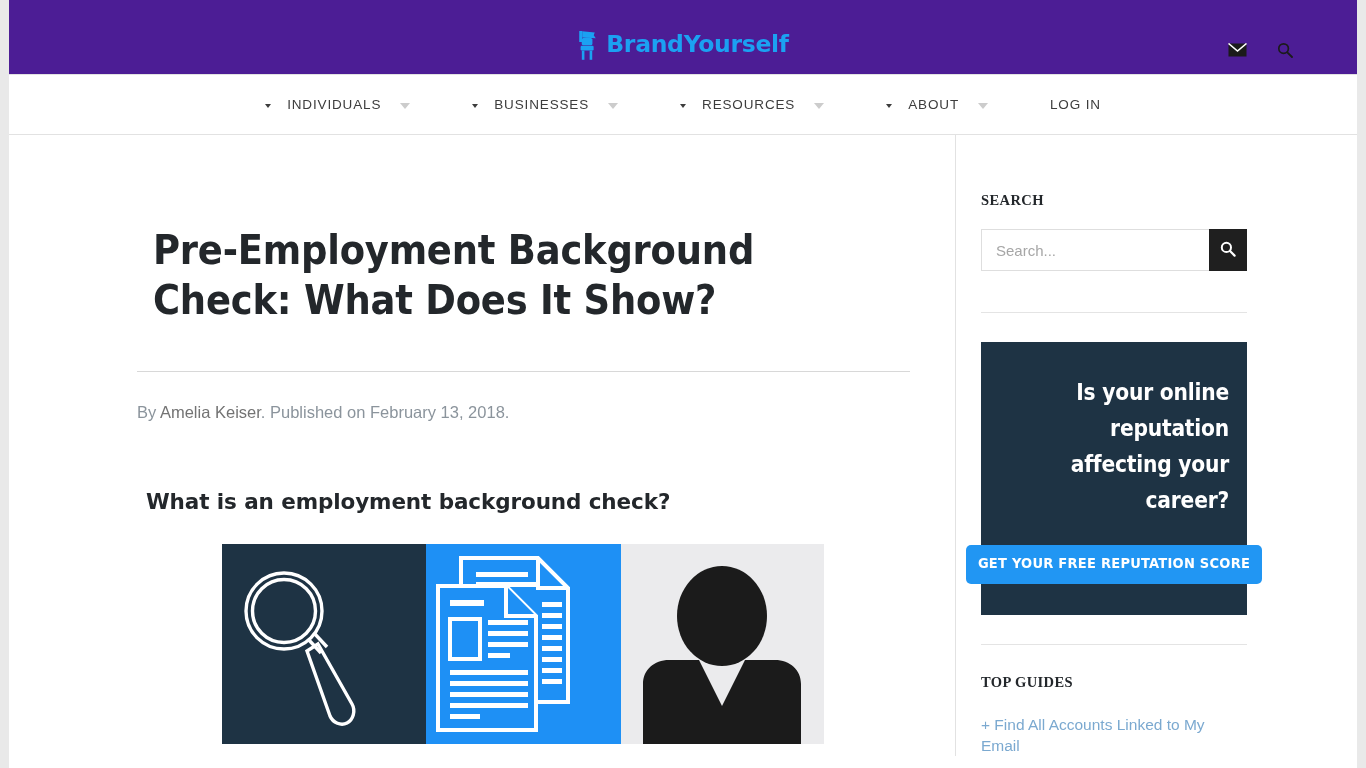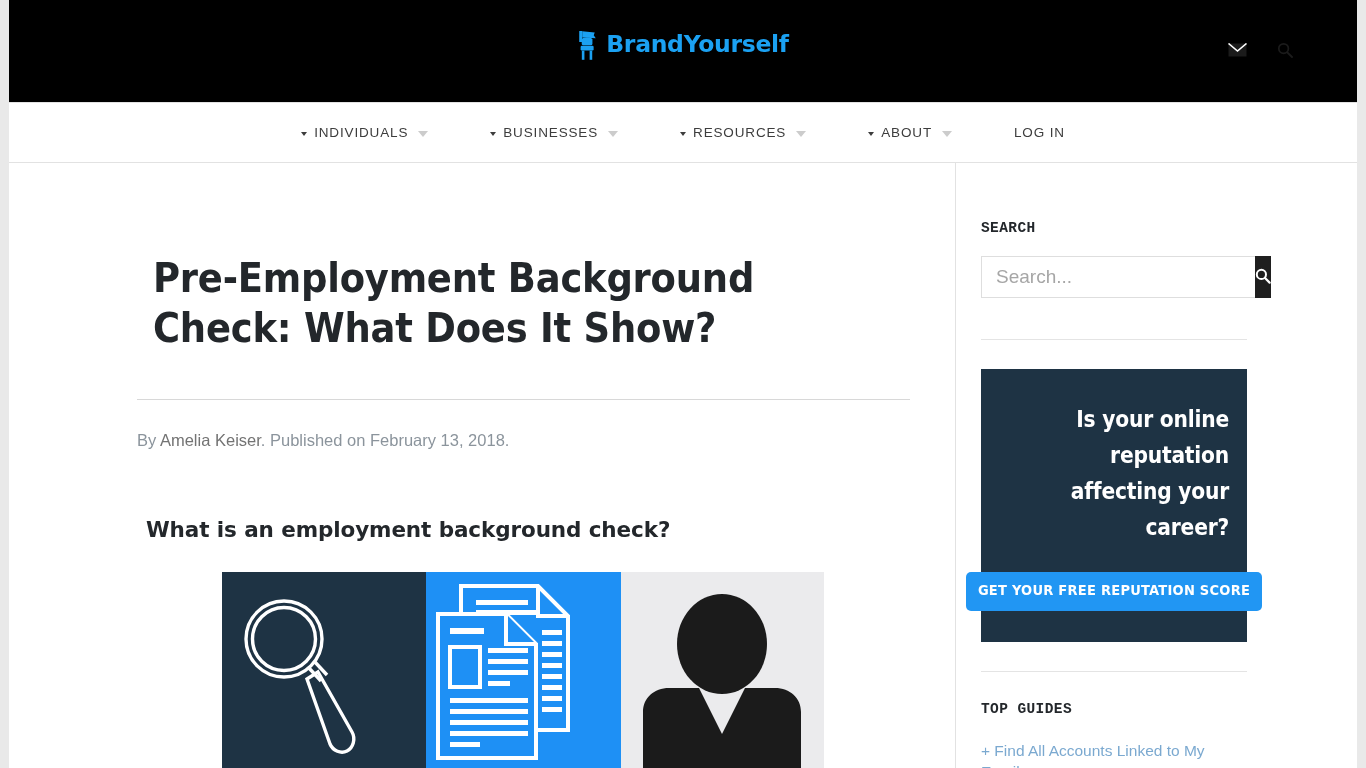--- a/index.html
+++ b/index.html
@@ -25,22 +25,22 @@
     left: 9px;
     top: 0;
     width: 1348px;
     min-height: 768px;
     background: #ffffff;
   }
 
   
   .site-header {
     position: relative;
-    height: 103px;
-    background: #000000;
+    height: 75px;
+    background: #4c1d95;
     border-bottom: 1px solid #e2e2e2;
   }
   .logo-wrap {
     position: absolute;
     left: 50%;
     top: 30px;
     transform: translateX(-50%);
     display: flex;
     align-items: center;
     gap: 7px;
@@ -83,21 +83,21 @@
   }
   .navlist {
     display: flex;
     align-items: center;
     list-style: none;
     margin: 0; padding: 0;
   }
   .navitem {
     display: flex;
     align-items: center;
-    gap: 7px;
+    gap: 16px;
     padding: 0 31px;
     cursor: pointer;
     white-space: nowrap;
     justify-content: center;
   }
   .navitem .label {
     font-family: "Liberation Sans", sans-serif;
     font-size: 13.5px;
     font-weight: 400;
     letter-spacing: 0.85px;
@@ -205,40 +205,40 @@
     font-size: 17px;
     line-height: 27px;
     color: #5a6570;
     max-width: 760px;
   }
 
   
   .sb-block { padding-top: 0; }
   .sb-head {
     margin: 0;
-    font-family: Liberation Mono, monospace;
+    font-family: Liberation Serif, serif;
     font-size: 14.5px;
     font-weight: 700;
     letter-spacing: 0.4px;
     color: #23272b;
     text-transform: uppercase;
   }
   .search-row {
     display: flex;
     margin-top: 20px;
     width: 266px;
     height: 42px;
   }
   .search-input {
     flex: 1;
     border: 1px solid #dedede;
     border-right: none;
     background: #ffffff;
     padding: 0 14px;
-    font-size: 19px;
+    font-size: 15px;
     font-family: "Liberation Sans", sans-serif;
     color: #3b82f6;
     outline: none;
     height: 42px;
   }
   .search-input::placeholder { color: #a6a6a6; }
   .search-btn {
     width: 45px;
     height: 42px;
     background: #1f1f1f;

